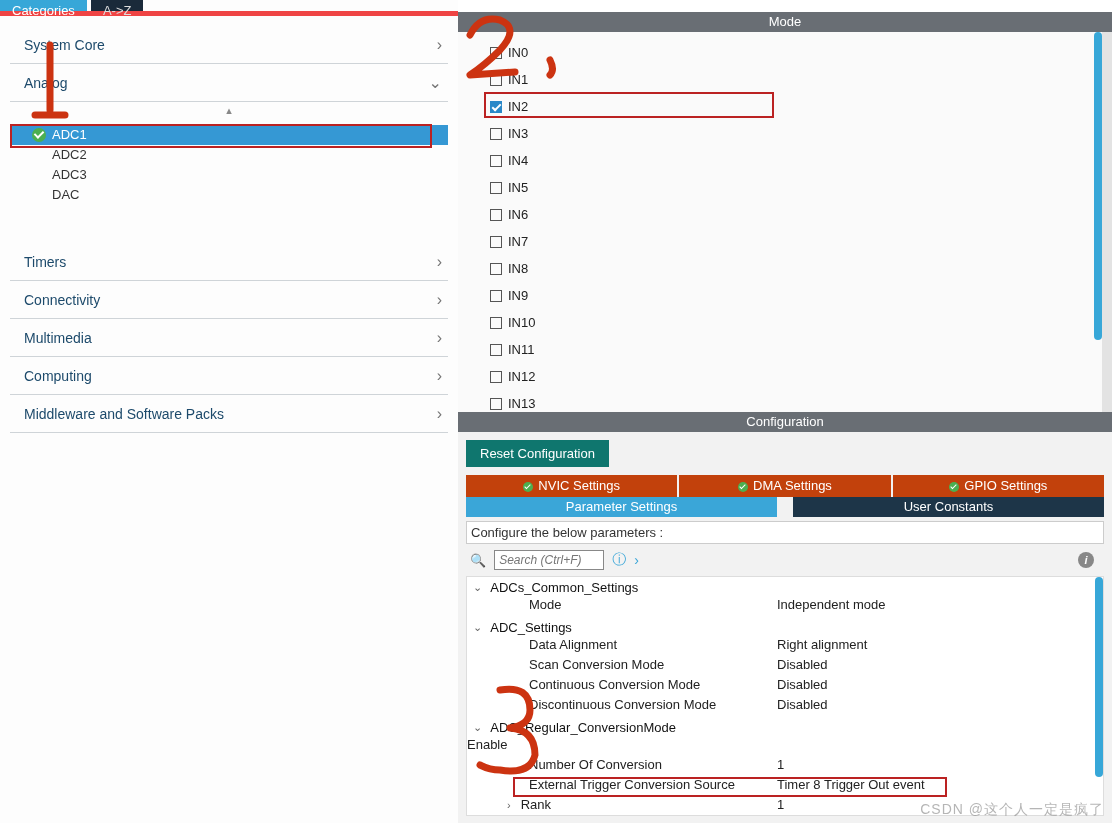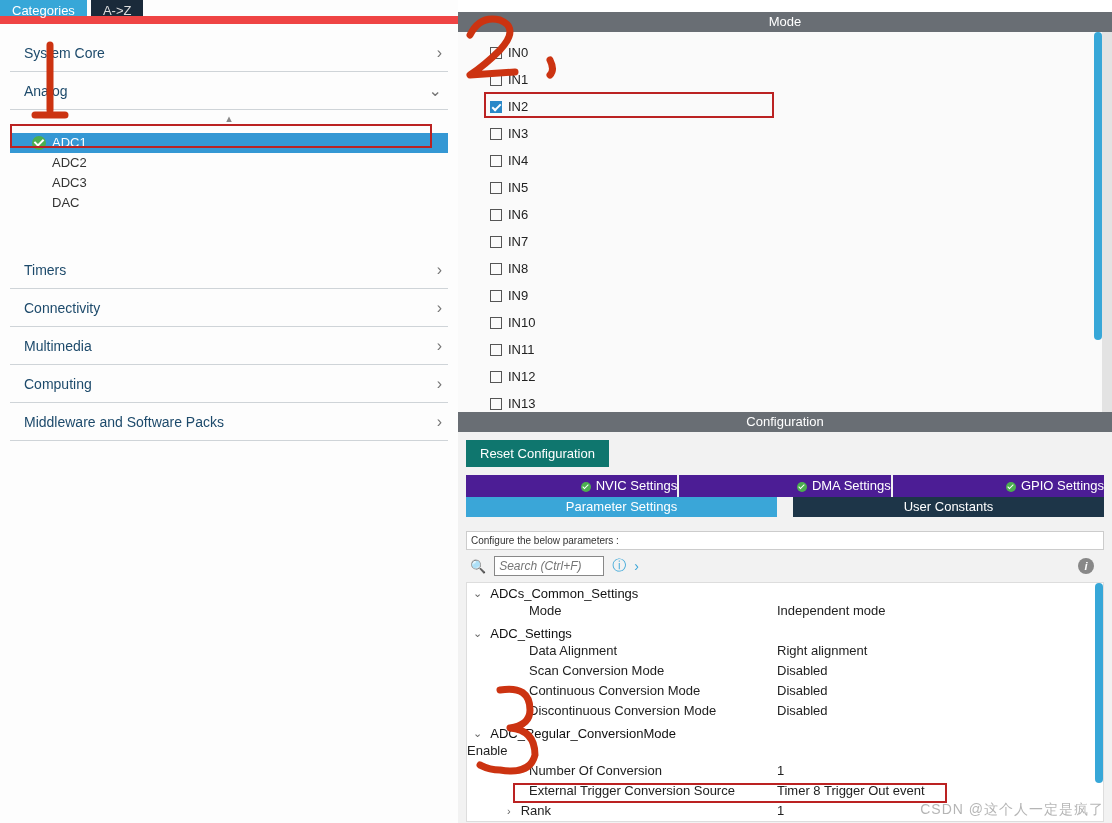--- a/index.html
+++ b/index.html
@@ -1,20 +1,20 @@
 <!DOCTYPE html>
 <html><head>
 <meta charset="utf-8">
 <style>
 * { box-sizing: border-box; margin: 0; padding: 0; }
 body { font-family: Arial, sans-serif; font-size: 13px; background: #fff; width: 1112px; height: 823px; position: relative; overflow: hidden; }
 
 
 .left { position: absolute; left: 0; top: 0; width: 458px; height: 823px; background: #fdfdfd; }
-.tab-bar { display: flex; height: 24px; border-bottom: 8px solid #ef4444; }
+.tab-bar { display: flex; height: 16px; border-bottom: 5px solid #ef4444; }
 .tab { padding: 3px 12px; font-size: 13px; cursor: pointer; }
 .tab-active { background: #37a7d8; color: #fff; }
 .tab-inactive { background: #1a2a3a; color: #ddd; margin-left: 4px; }
 .cat-list { padding: 0 10px; }
 .cat-item { display: flex; align-items: center; justify-content: space-between; height: 38px; border-bottom: 1px solid #cfd4d8; color: #1d4a6b; font-size: 14px; cursor: pointer; padding: 0 6px 0 14px; }
 .cat-item.first { margin-top: 10px; }
 .chev { color: #777; font-size: 16px; }
 .arrow-up-small { text-align: center; color: #888; font-size: 11px; margin-top: 2px; }
 .sub-list { padding: 8px 0 10px 0; }
 .sub-item { height: 20px; line-height: 20px; color: #333; padding-left: 42px; font-size: 13px; cursor: pointer; position: relative; }
@@ -33,28 +33,28 @@
 .chk { width: 12px; height: 12px; border: 1px solid #555; margin-right: 6px; position: relative; }
 .chk.checked { background: #2a88c8; border-color: #2a88c8; }
 .chk.checked:after { content:""; position:absolute; left:3px; top:0; width:3px; height:7px; border:solid #fff; border-width:0 2px 2px 0; transform:rotate(45deg); }
 .highlight-box-2 { position: absolute; left: 26px; top: 60px; width: 290px; height: 26px; border: 2px solid #b22; pointer-events: none; }
 .vscroll-mode { position: absolute; right: 0; top: 0; width: 8px; height: 308px; background: #37a7d8; border-radius: 4px; }
 
 
 .config-body { background: #f2f2f2; padding: 8px; }
 .reset-btn { background: #0f766e; color: #fff; border: none; padding: 6px 14px; font-size: 13px; margin-bottom: 8px; cursor: pointer; }
 .cfg-tabs { display: flex; gap: 2px; }
-.cfg-tab { flex: 1; background: #4c1d95; color: #fff; text-align: right; height: 22px; line-height: 22px; font-size: 13px; cursor: pointer; position: relative; }
+.cfg-tab { flex: 1; background: #c2410c; color: #fff; text-align: center; height: 22px; line-height: 22px; font-size: 13px; cursor: pointer; position: relative; }
 .cfg-tab .dot { display:inline-block; width:10px; height:10px; border-radius:50%; background:#4caf50; margin-right:5px; vertical-align:middle; position:relative; }
 .cfg-tab .dot:after { content:""; position:absolute; left:3px; top:1px; width:2px; height:5px; border:solid #fff; border-width:0 1.5px 1.5px 0; transform:rotate(45deg);}
-.cfg-tabs2 { display: flex; gap: 16px; margin-bottom: 14px; justify-content: center; }
+.cfg-tabs2 { display: flex; gap: 16px; margin-bottom: 4px; justify-content: center; }
 .cfg-tab2 { flex: 1; height: 20px; line-height: 20px; font-size: 13px; text-align: center; cursor: pointer; }
 .cfg-tab2.active { background: #3aa6d8; color: #fff; }
 .cfg-tab2.inactive { background: #1d3548; color: #fff; }
-.cfg-hint { background: #fff; border: 1px solid #ccc; padding: 3px 4px; font-size: 10px; color: #333; }
+.cfg-hint { background: #fff; border: 1px solid #ccc; padding: 3px 4px; font-size: 13px; color: #333; }
 .search-row { display: flex; align-items: center; gap: 8px; padding: 6px 4px; }
 .search-row .sicon { color: #3aa6d8; font-size: 13px; }
 .search-input { width: 110px; height: 20px; border: 1px solid #888; font-size: 12px; padding: 0 4px; color: #888; font-style: italic; }
 .nav-arrows { color: #3aa6d8; font-size: 14px; }
 .info-icon { margin-left: auto; width:16px; height:16px; border-radius:50%; background:#888; color:#fff; font-size:11px; text-align:center; line-height:16px; font-style:italic; font-weight:bold; margin-right:6px;}
 .params { position: relative; background: #fff; border: 1px solid #ddd; height: 240px; overflow: hidden; }
 .param-group-h { display:flex; align-items:center; height:20px; font-size:13px; color:#111; padding-left:6px; cursor:pointer; }
 .param-group-h .exp { color:#666; margin-right:8px; font-size:11px; }
 .param-row { display:flex; height:20px; font-size:13px; }
 .param-row .pname { width: 310px; padding-left: 62px; color:#222; }

